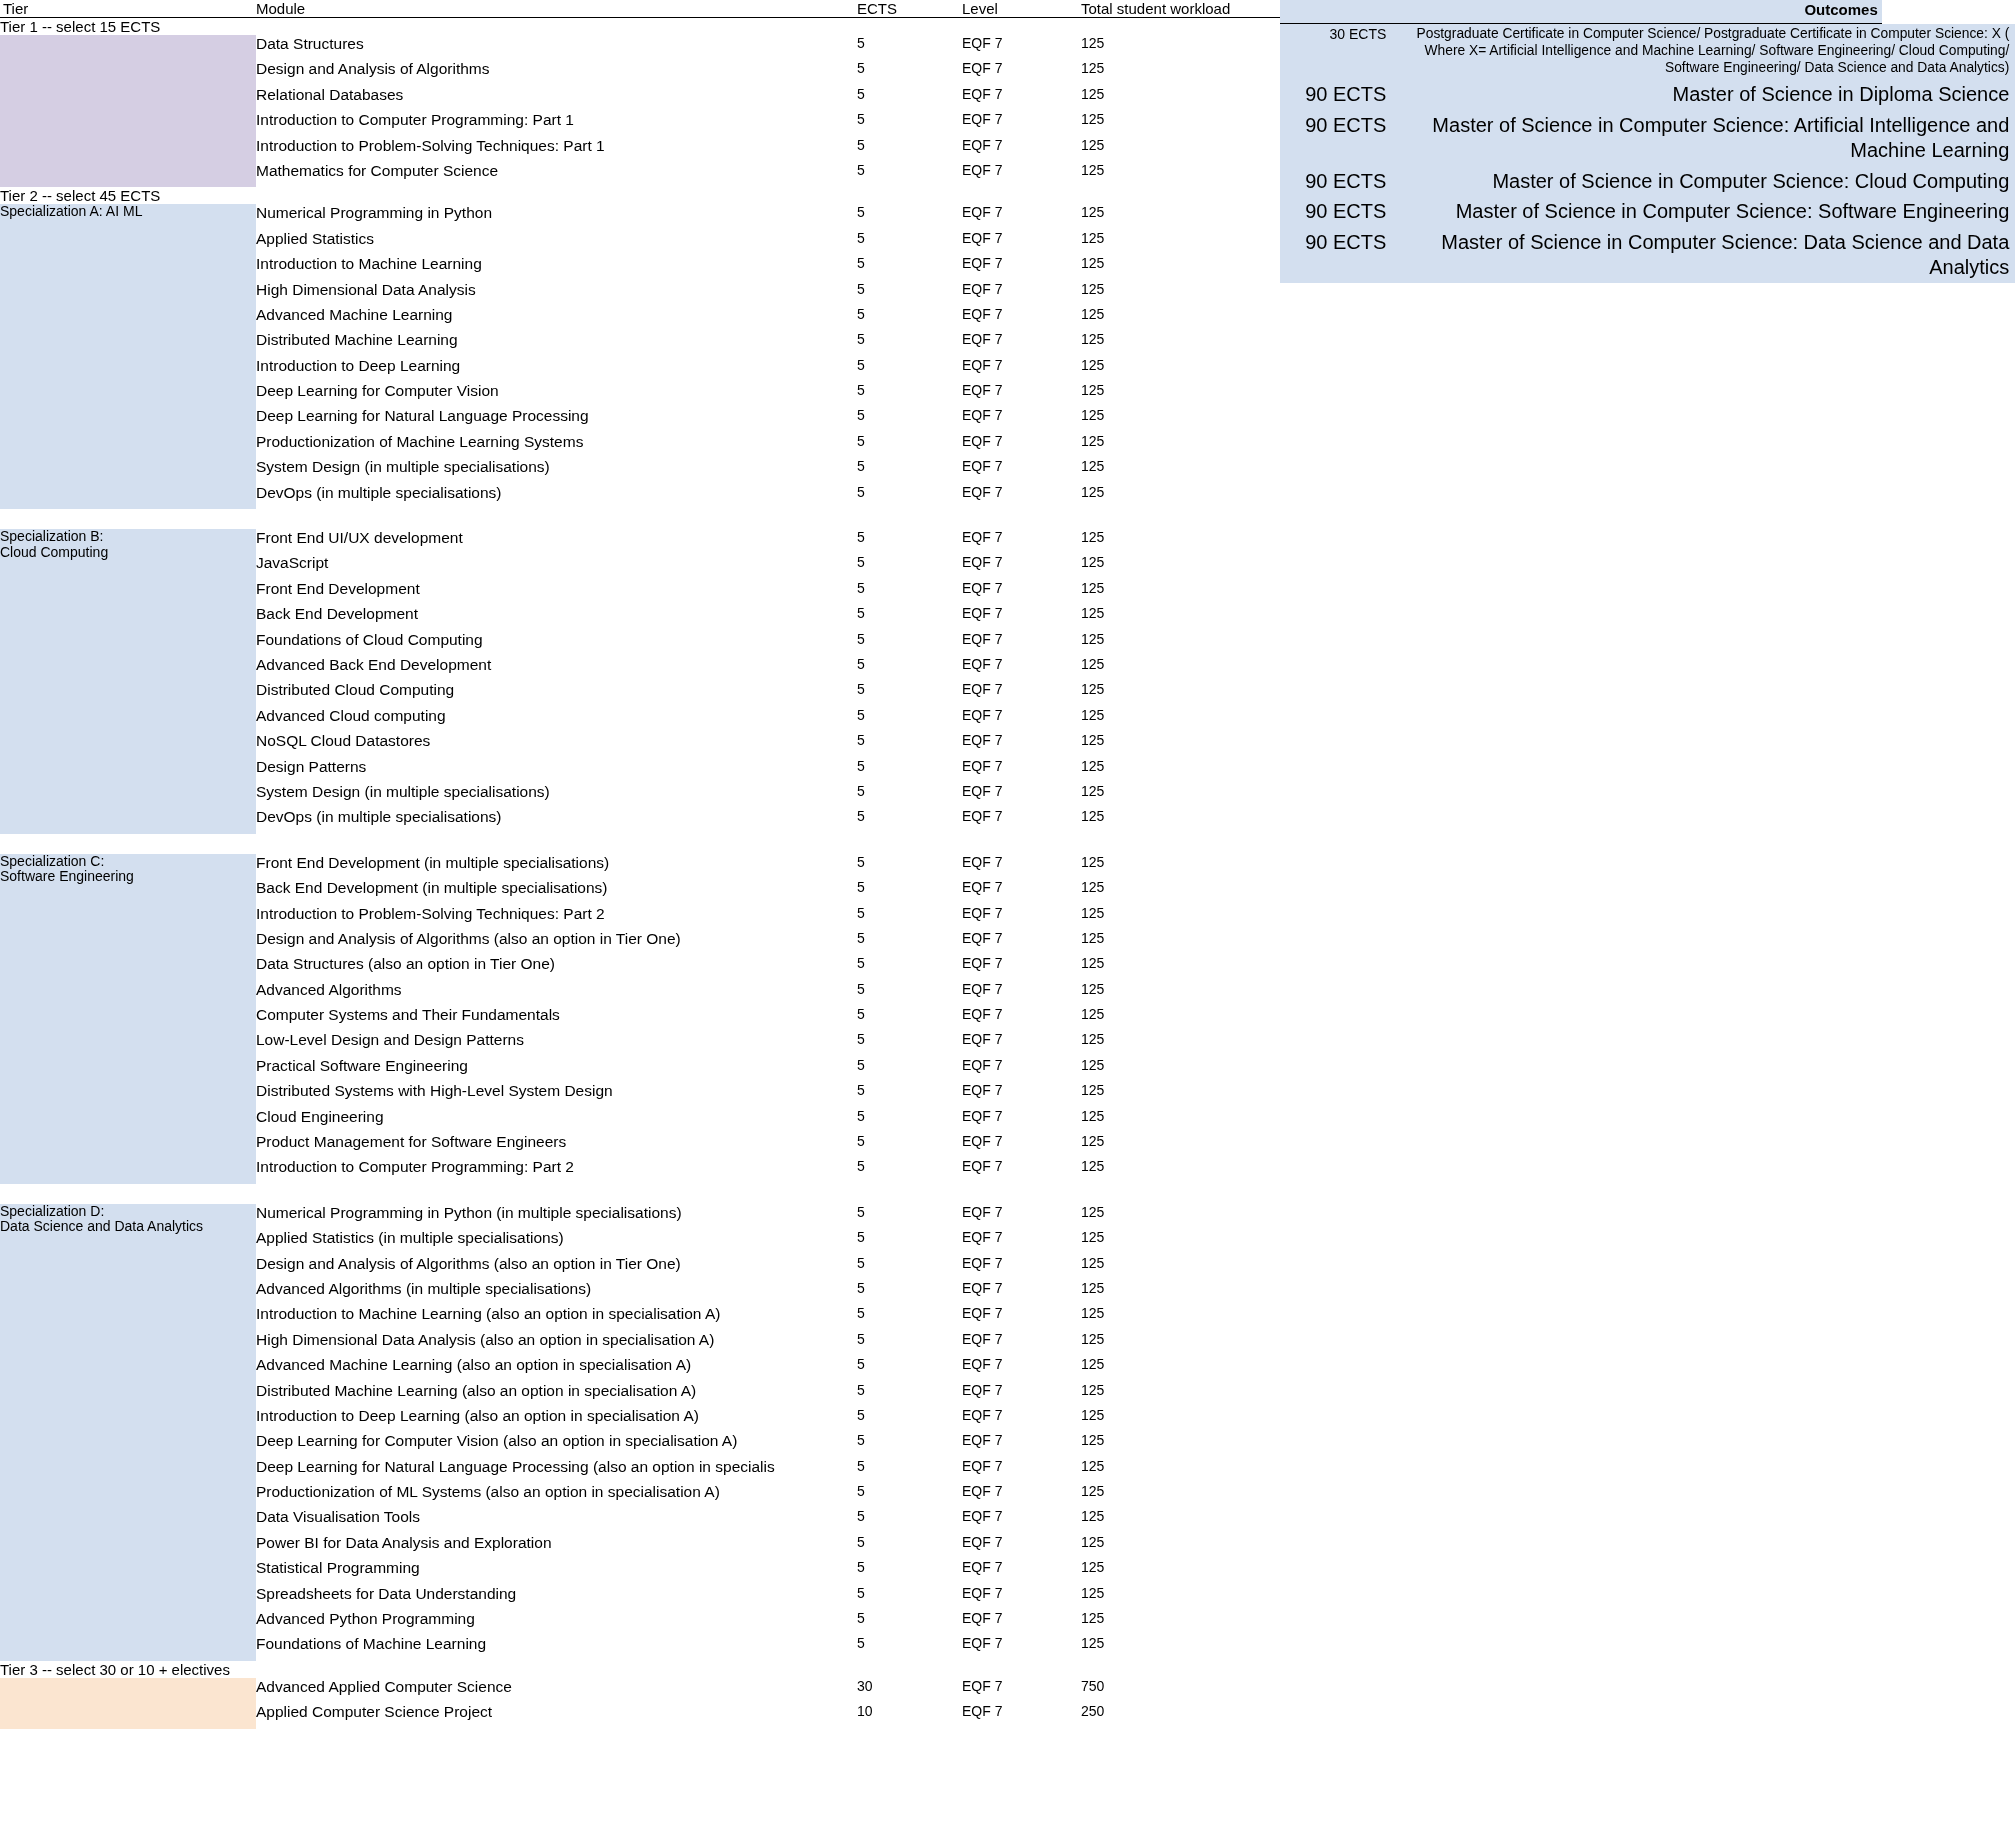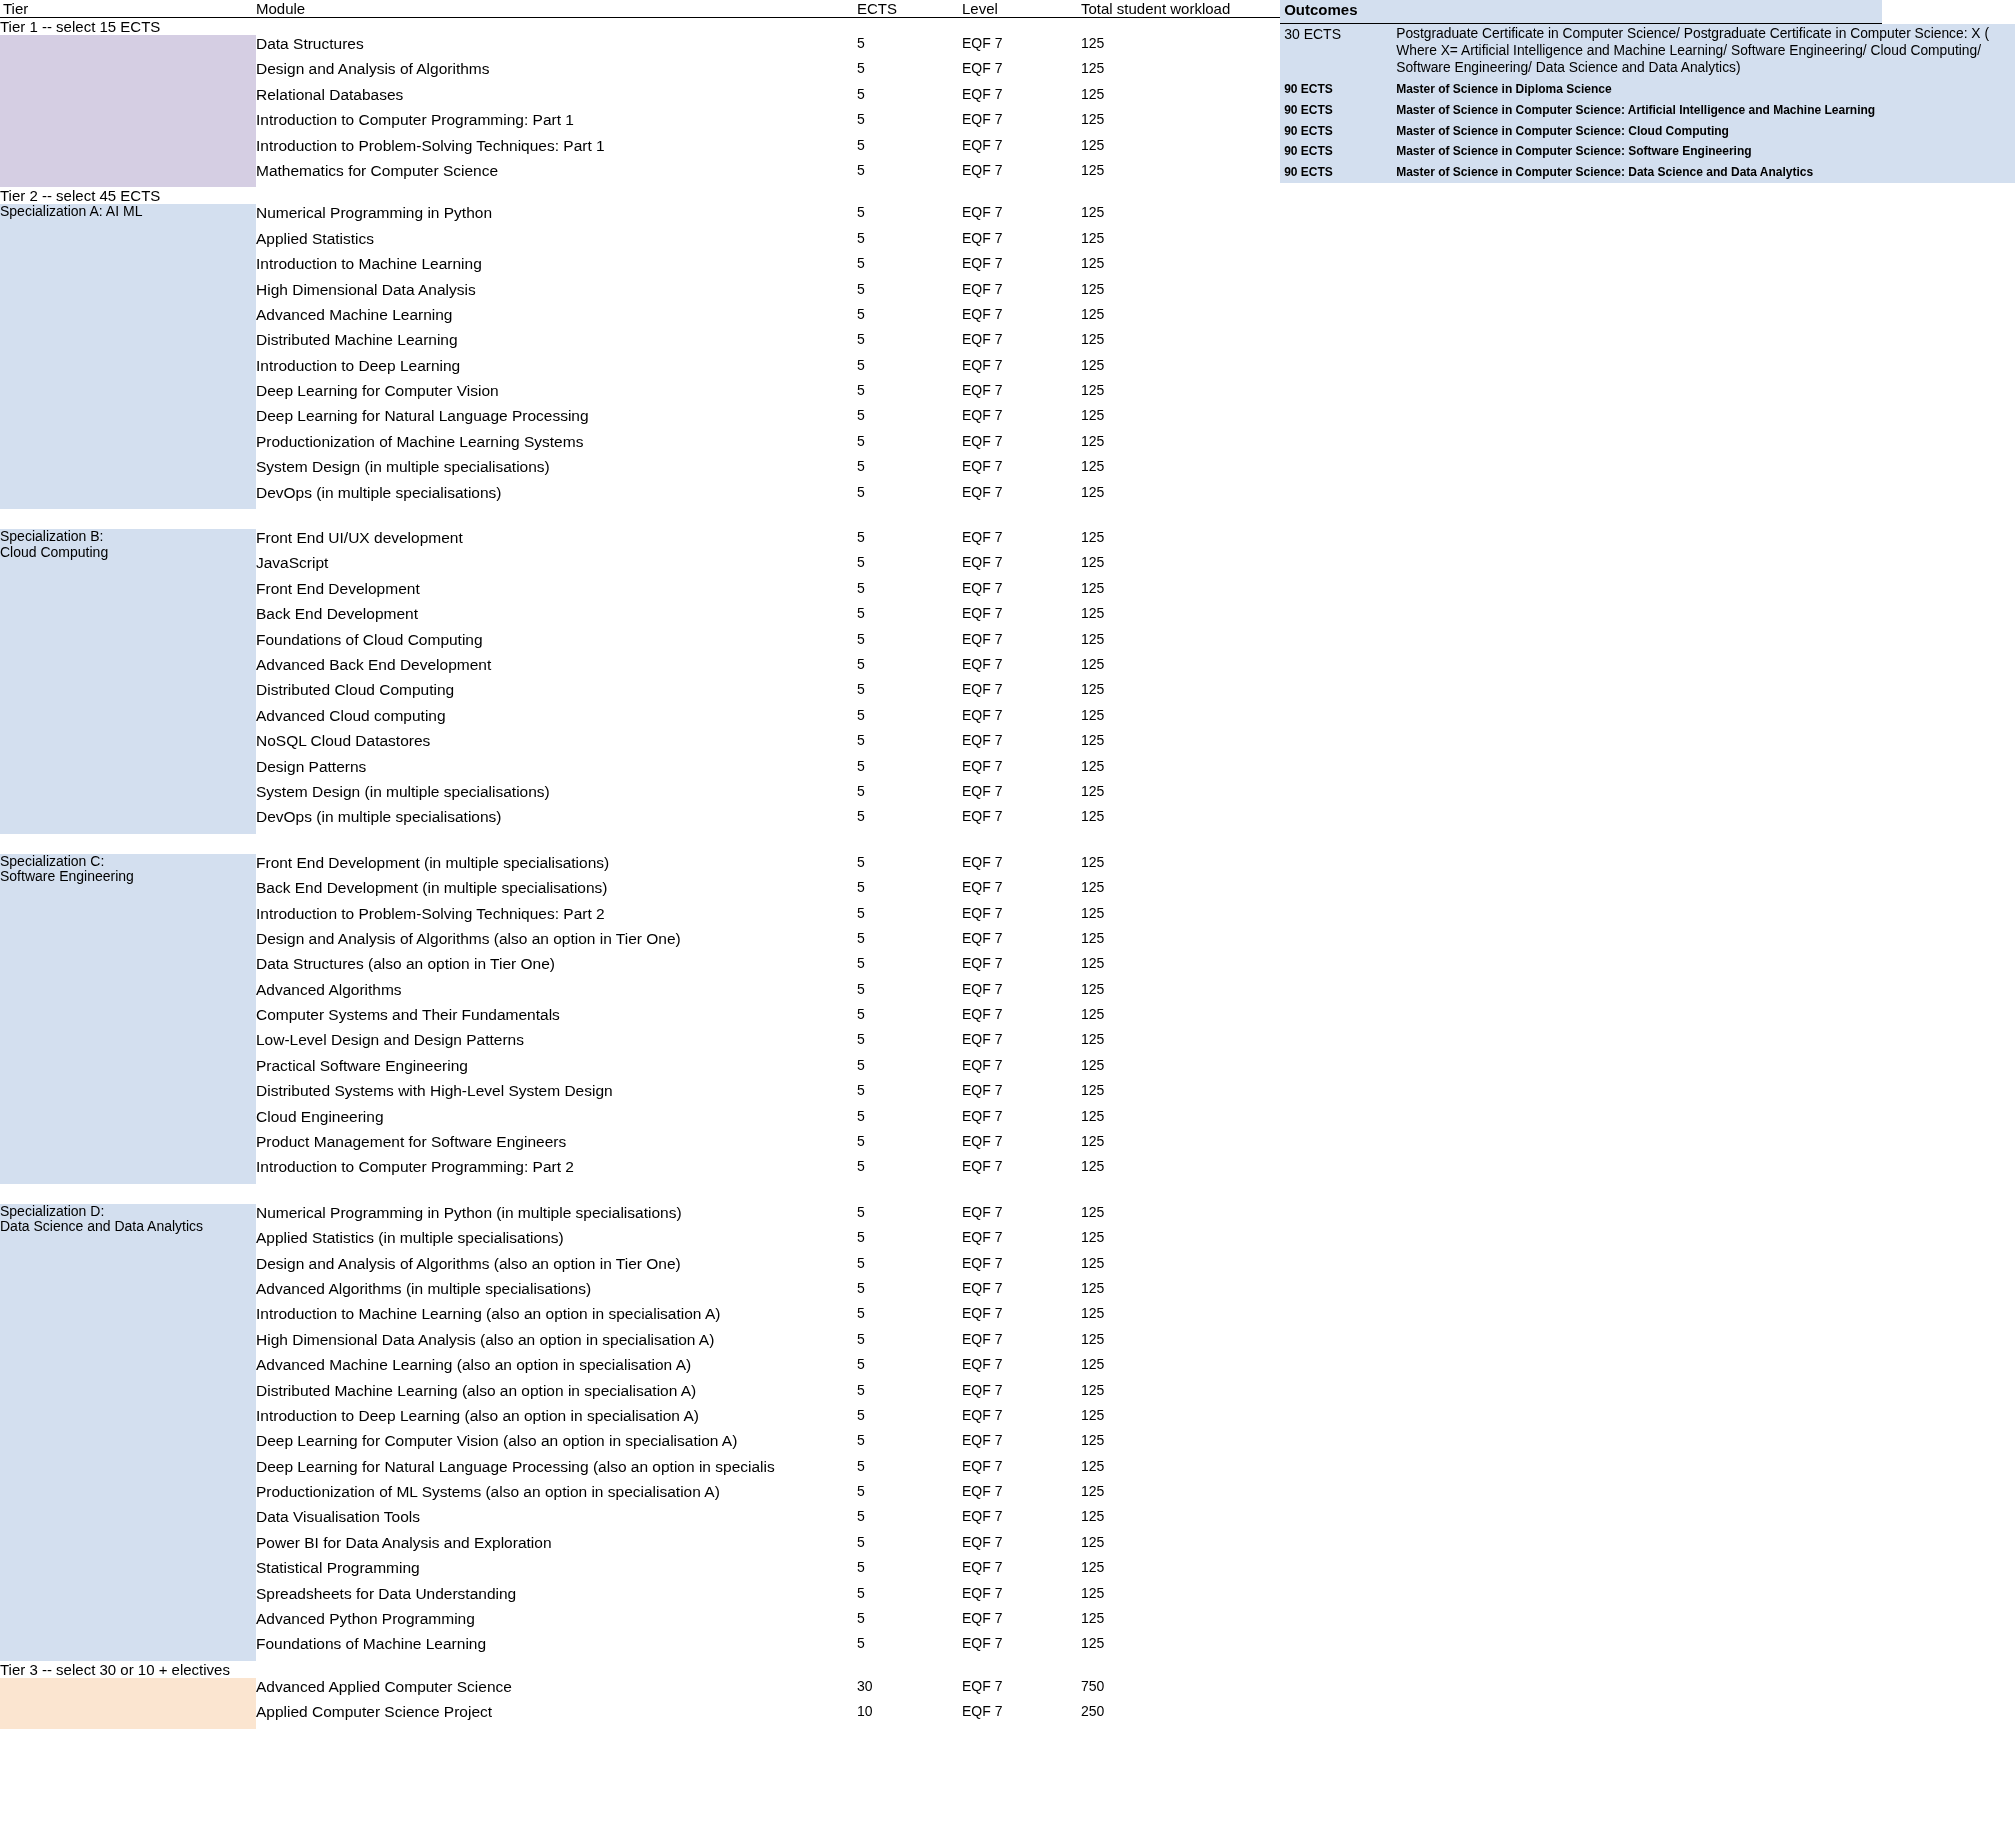--- a/index.html
+++ b/index.html
@@ -86,20 +86,21 @@
   }
   tr.spacer td { height: 20px; }
 
   
   .outcomes {
     position: absolute;
     left: 1280px;
     top: 0;
     width: 602px;
     background: #3b82f6;
+    text-align: right;
   }
   .outcomes .oc-hdr {
     font-weight: bold;
     font-size: 15px;
     padding: 1.4px 4.2px 4.2px 4.2px;
     border-bottom: 1.4px solid #000;
     background: #d3dfef;
   }
   table.octab {
     border-collapse: collapse;
@@ -109,21 +110,21 @@
   }
   table.octab col.oc-left  { width: 112px; }
   table.octab col.oc-right { width: 623px; }
   table.octab td {
     vertical-align: top;
     padding: 2.8px 5.7px 2.8px 4.2px;
     font-size: 14px;
     line-height: 1.25;
   }
   table.octab td.oc-label { white-space: nowrap; }
-  table.octab tr.oc-bold td { font-weight: bold; font-size: 12px; }
+  table.octab tr.oc-bold td { font-weight: normal; font-size: 20px; }
   table.octab td.oc-desc-small { font-size: 13.8px; line-height: 1.22; }
 </style>
 </head>
 <body>
 
 <div class="sheet">
 
   <table class="grid">
     <colgroup>
       <col class="c-tier">

